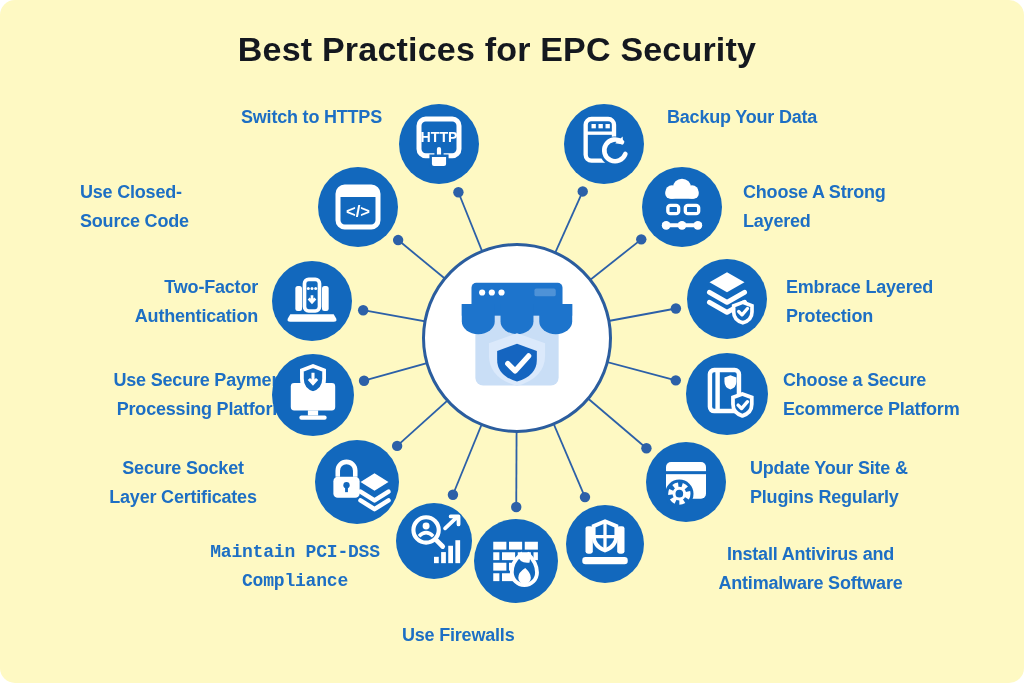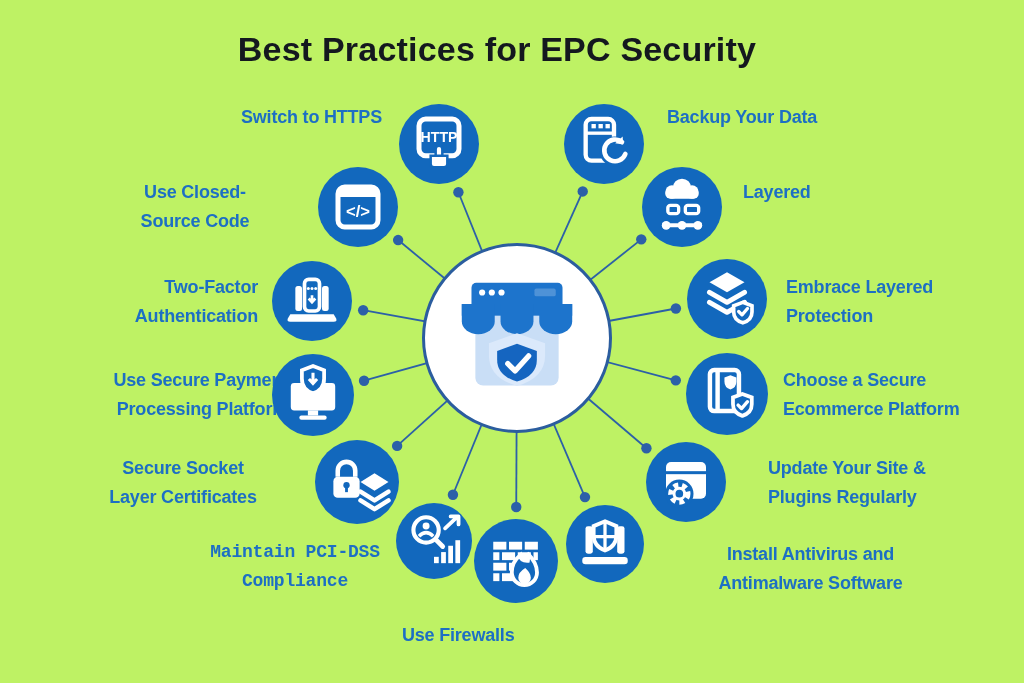--- a/index.html
+++ b/index.html
@@ -33,21 +33,21 @@
   .label{
     position:absolute;z-index:2;
     font-size:18px;font-weight:700;line-height:29px;
     letter-spacing:-0.2px;
   }
   .label div{white-space:nowrap;}
 </style>
 </head>
 <body>
 
-<div class="canvas" style="background: #bef264;">
+<div class="canvas" style="background: #fef9c3; border-radius: 15px;">
   <h1 class="title" style="color: rgb(20, 24, 31);">Best Practices for EPC Security</h1>
   <svg id="connector-layer" width="1024" height="683">
       <line x1="517" y1="338" x2="458.39804085522667" y2="192.2464093065894" stroke="#2c60a8" stroke-width="1.8"></line>
       <circle cx="458.39804085522667" cy="192.2464093065894" r="5.2" fill="#2c60a8"></circle>
       <line x1="517" y1="338" x2="582.7220708012335" y2="191.44733637426106" stroke="#2c60a8" stroke-width="1.8"></line>
       <circle cx="582.7220708012335" cy="191.44733637426106" r="5.2" fill="#2c60a8"></circle>
       <line x1="517" y1="338" x2="398.1330852342301" y2="240.0656236835481" stroke="#2c60a8" stroke-width="1.8"></line>
       <circle cx="398.1330852342301" cy="240.0656236835481" r="5.2" fill="#2c60a8"></circle>
       <line x1="517" y1="338" x2="641.2747008207292" y2="239.33341934839072" stroke="#2c60a8" stroke-width="1.8"></line>
       <circle cx="641.2747008207292" cy="239.33341934839072" r="5.2" fill="#2c60a8"></circle>
@@ -230,25 +230,26 @@
         </svg>
       </div>
     </div>
   <div id="labels">
       <div class="label" style="left: 130px; top: 103px; width: 252px; text-align: right; color: rgb(29, 111, 196);">
         <div>Switch to HTTPS</div>
       </div>
       <div class="label" style="left: 655px; top: 103px; width: 265px; text-align: left; color: rgb(29, 111, 196); margin-left: 12px;">
         <div>Backup Your Data</div>
       </div>
-      <div class="label" style="left: 80px; top: 178px; width: 230px; text-align: center; color: rgb(29, 111, 196);">
+      <div class="label" style="left: 80px; top: 178px; width: 230px; text-align: left; color: rgb(29, 111, 196);">
         <div>Use Closed-</div>
         <div>Source Code</div>
       </div>
       <div class="label" style="left: 743px; top: 178px; width: 240px; text-align: left; color: rgb(29, 111, 196);">
+        <div>Choose A Strong</div>
         <div>Layered</div>
       </div>
       <div class="label" style="left: 28px; top: 273px; width: 230px; text-align: right; color: rgb(29, 111, 196);">
         <div>Two-Factor</div>
         <div>Authentication</div>
       </div>
       <div class="label" style="left: 786px; top: 273px; width: 240px; text-align: left; color: rgb(29, 111, 196);">
         <div>Embrace Layered</div>
         <div>Protection</div>
       </div>
@@ -257,21 +258,21 @@
         <div>Processing Platform</div>
       </div>
       <div class="label" style="left: 783px; top: 366px; width: 245px; text-align: left; color: rgb(29, 111, 196);">
         <div>Choose a Secure</div>
         <div>Ecommerce Platform</div>
       </div>
       <div class="label" style="left: 68px; top: 454px; width: 230px; text-align: center; color: rgb(29, 111, 196);">
         <div>Secure Socket</div>
         <div>Layer Certificates</div>
       </div>
-      <div class="label" style="left: 768px; top: 454px; width: 240px; text-align: left; color: rgb(29, 111, 196);">
+      <div class="label" style="left: 750px; top: 454px; width: 240px; text-align: left; color: rgb(29, 111, 196);">
         <div>Update Your Site &amp;</div>
         <div>Plugins Regularly</div>
       </div>
       <div class="label" style="left: 170px; top: 538px; width: 250px; text-align: center; color: rgb(29, 111, 196); font-family: Liberation Mono, monospace;">
         <div>Maintain PCI-DSS</div>
         <div>Compliance</div>
       </div>
       <div class="label" style="left: 668px; top: 540px; width: 285px; text-align: center; color: rgb(29, 111, 196);">
         <div>Install Antivirus and</div>
         <div>Antimalware Software</div>

